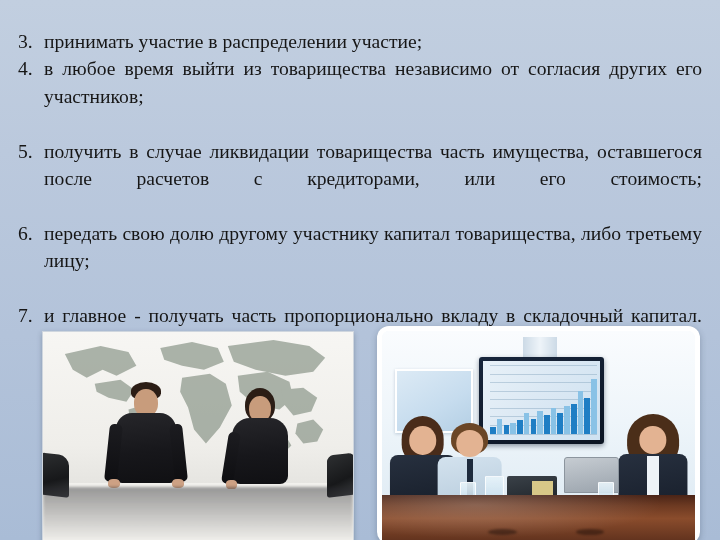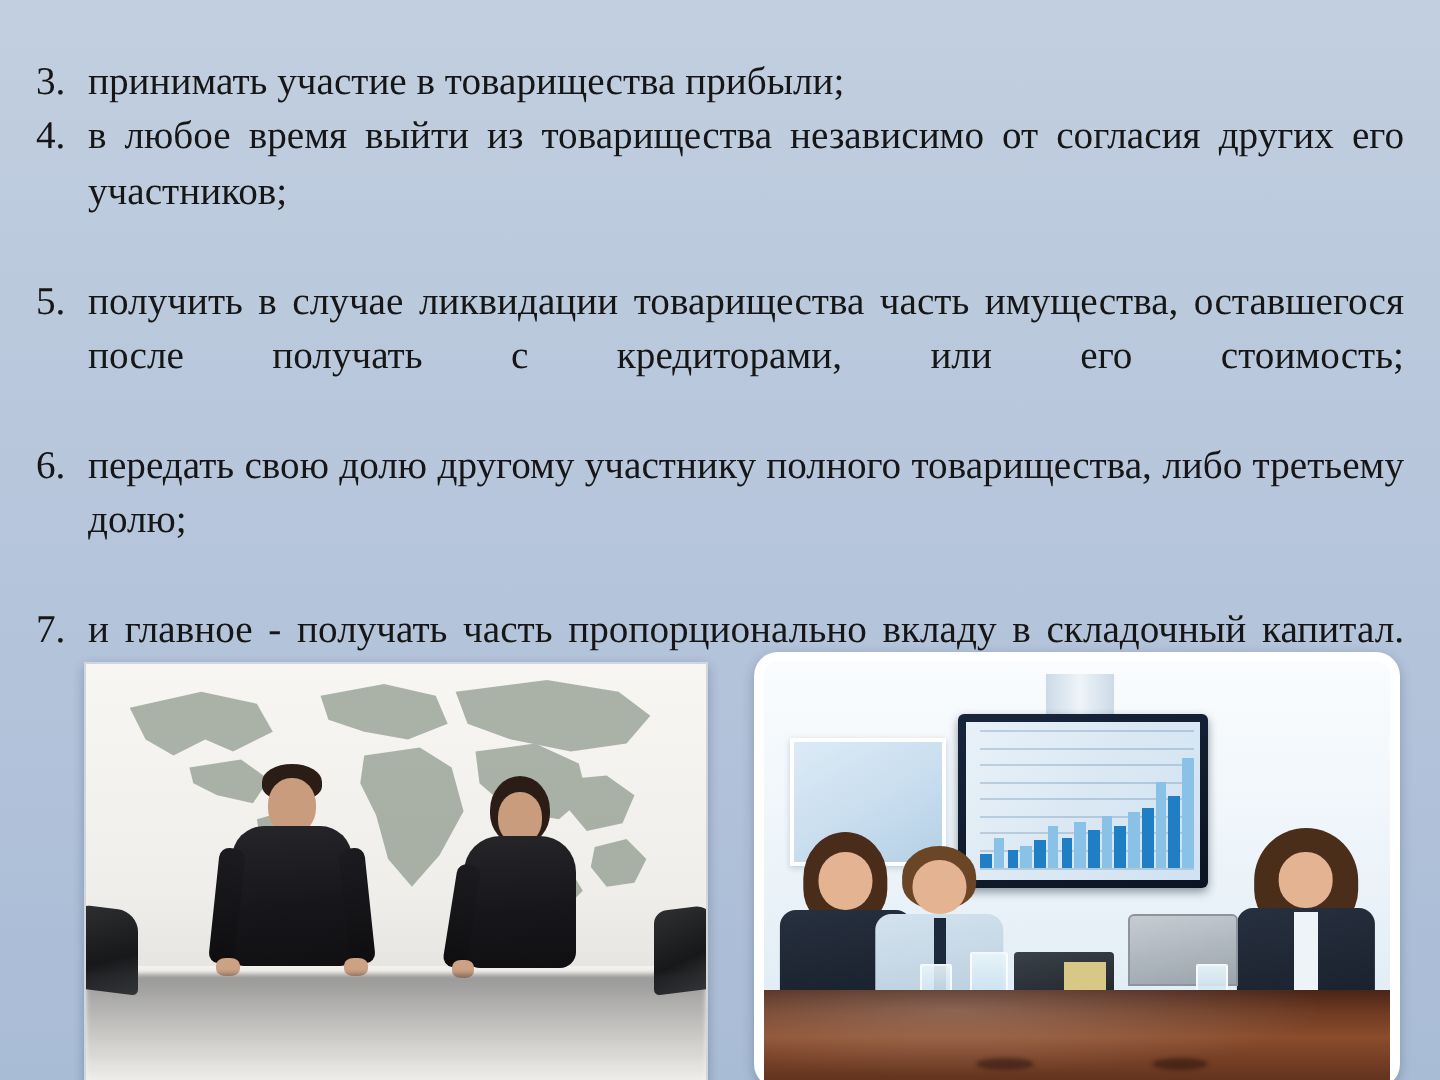--- a/index.html
+++ b/index.html
@@ -226,36 +226,36 @@
 </style>
 </head>
 <body>
 
 <div id="slide">
 
   <div id="bullet-list">
 
     <div class="bullet">
       <span class="num">3.</span>
-      <span class="txt">принимать участие в товарищества прибыли;</span>
+      <span class="txt">принимать участие в распределении участие;</span>
     </div>
 
     <div class="bullet">
       <span class="num">4.</span>
       <span class="txt last-justified">в любое время выйти из товарищества независимо от согласия других его участников;</span>
     </div>
 
     <div class="bullet">
       <span class="num">5.</span>
-      <span class="txt last-justified">получить в случае ликвидации товарищества часть имущества, оставшегося после получать с кредиторами, или его стоимость;</span>
+      <span class="txt last-justified">получить в случае ликвидации товарищества часть имущества, оставшегося после расчетов с кредиторами, или его стоимость;</span>
     </div>
 
     <div class="bullet">
       <span class="num">6.</span>
-      <span class="txt last-justified">передать свою долю другому участнику полного товарищества, либо третьему долю;</span>
+      <span class="txt last-justified">передать свою долю другому участнику капитал товарищества, либо третьему лицу;</span>
     </div>
 
     <div class="bullet">
       <span class="num">7.</span>
       <span class="txt last-justified">и главное - получать часть пропорционально вкладу в складочный капитал.</span>
     </div>
 
   </div>
 
   <div id="photo-left">

